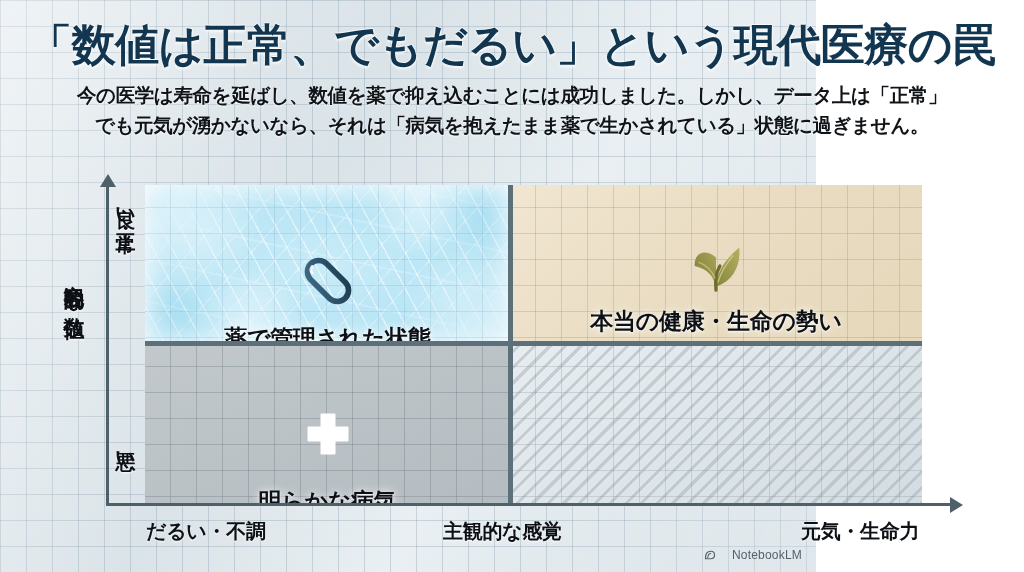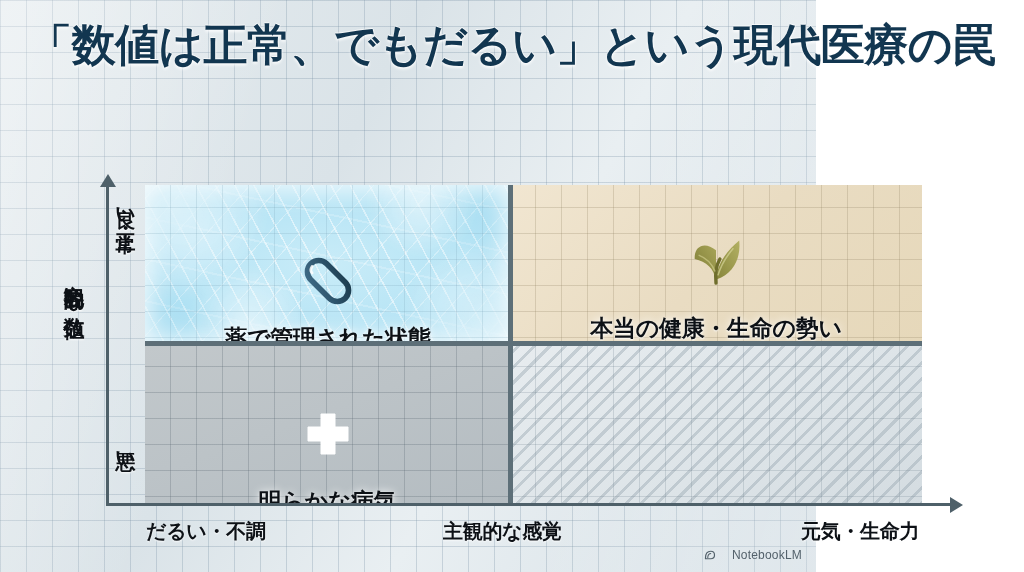--- a/index.html
+++ b/index.html
@@ -140,21 +140,21 @@
   .q-icon{ line-height:0; margin-bottom:6px; }
 
   .q-label{
     font-size:23px; font-weight:bold; color:#0d1116; letter-spacing:-0.3px;
     text-shadow:0 0 9px rgba(255,255,255,0.95), 0 1px 2px rgba(255,255,255,0.9);
     white-space:nowrap;
   }
 
   
   .q-tl .q-inner{ justify-content:flex-start; padding-top:22px; }
-  .q-tr .q-inner{ justify-content:space-between; }
+  .q-tr .q-inner{ justify-content:center; }
   .q-bl .q-inner{ justify-content:flex-start; padding-top:22px; }
   .q-tl .q-label{ margin-top:6px; }
   .q-tr .q-label{ margin-top:6px; }
   .q-bl .q-label{ margin-top:14px; }
 
   
   .axis-v{ position:absolute; left:106px; top:186px; width:3px; height:318px; background:#4e6069; z-index:5; }
   .axis-v::before{
     content:""; position:absolute; left:-6.5px; top:-12px;
     border-left:8px solid transparent; border-right:8px solid transparent;
@@ -194,20 +194,24 @@
   }
   .watermark svg{ display:block; }
 </style>
 </head>
 <body>
 
 <div id="stage">
 
   <div class="header">
     <div class="title">「数値は正常、でもだるい」という現代医療の罠</div>
+    <div class="subtitle">
+      <span>今の医学は寿命を延ばし、数値を薬で抑え込むことには成功しました。しかし、データ上は「正常」</span>
+      <span>でも元気が湧かないなら、それは「病気を抱えたまま薬で生かされている」状態に過ぎません。</span>
+    </div>
   </div>
 
   <div class="chart">
 
     <div class="axis-v"></div>
     <div class="axis-h"></div>
 
     <div class="vtext y-axis-title">客観的な数値</div>
     <div class="vtext y-top">良い・正常</div>
     <div class="vtext y-bottom">悪い</div>

